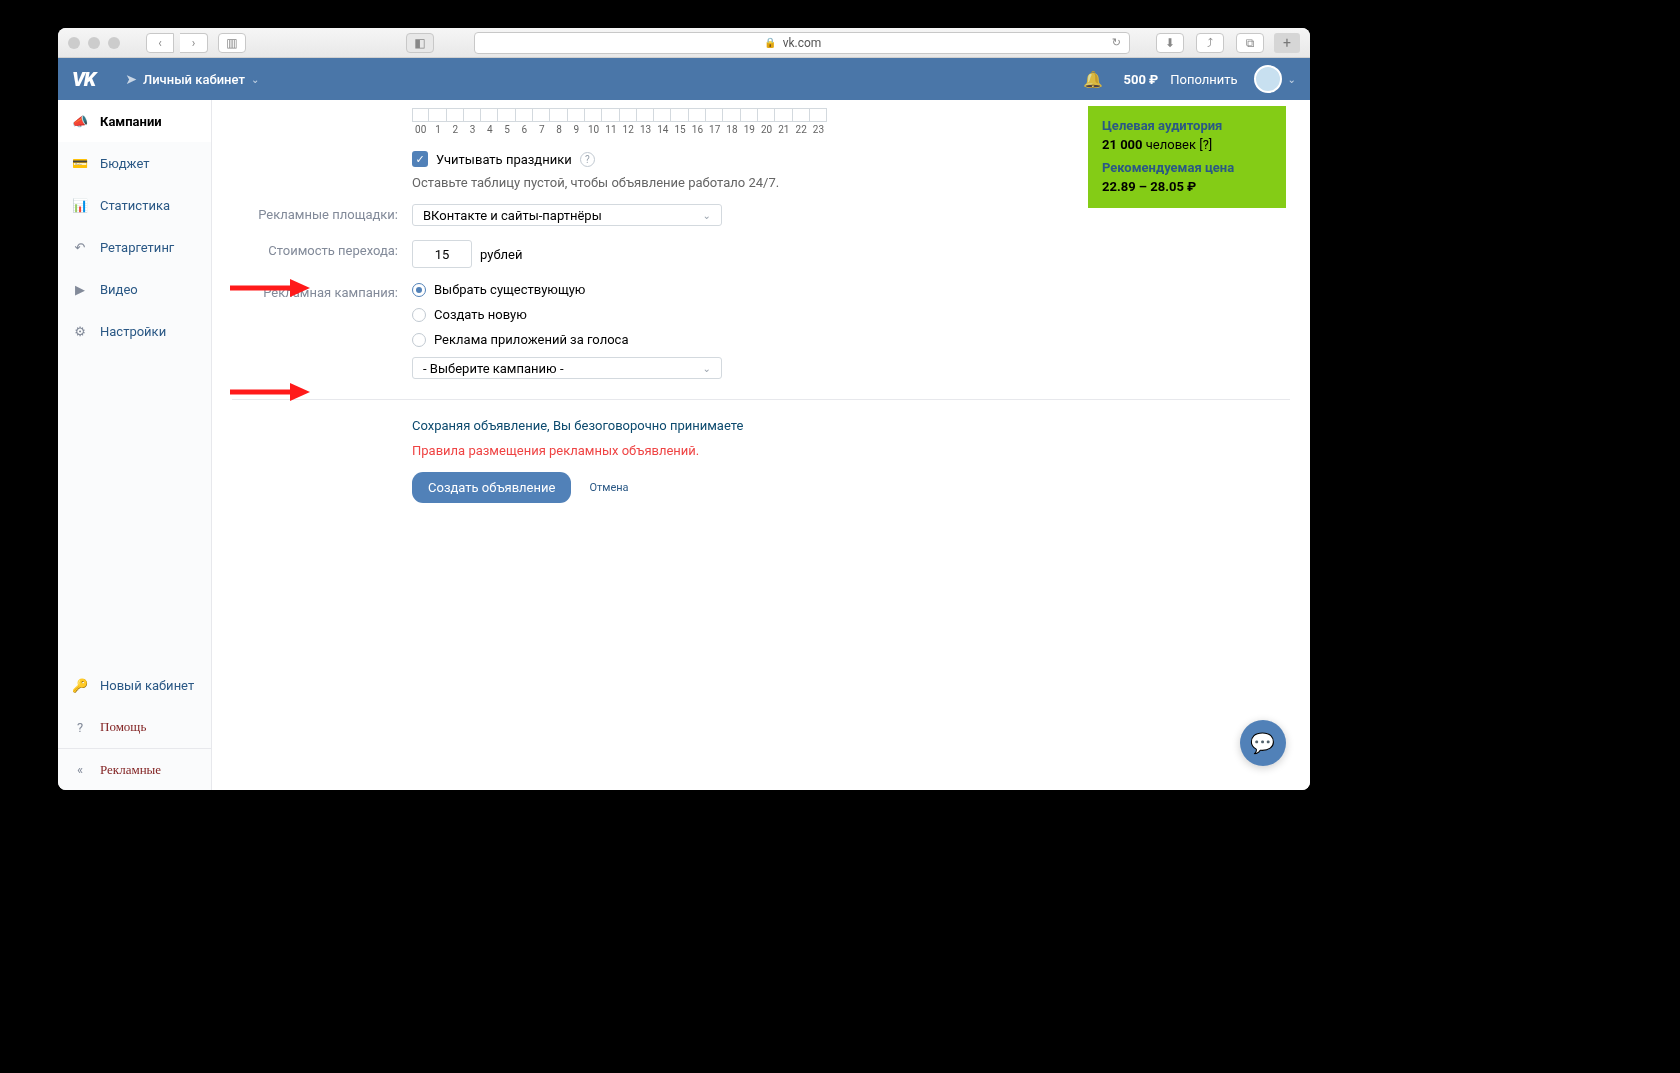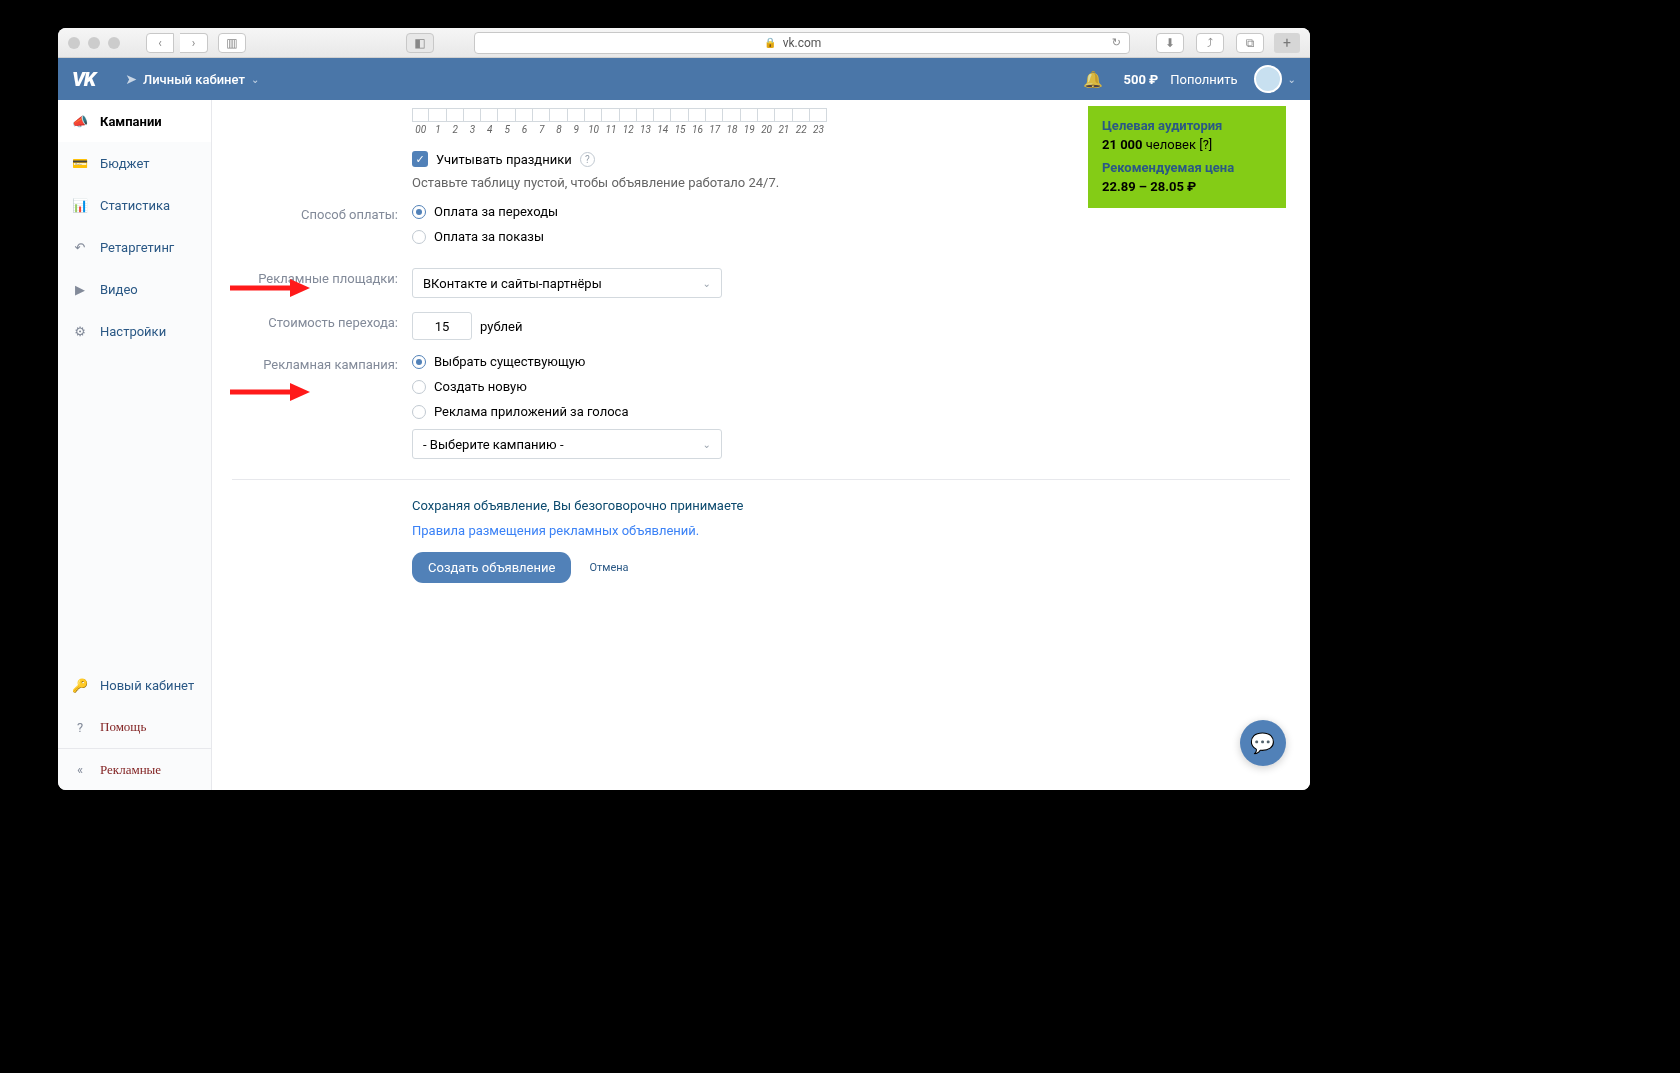--- a/index.html
+++ b/index.html
@@ -42,21 +42,21 @@
 .sbfoot .sbitem { color:#2a5885; }
 .sbfoot .help { color:#828a99; }
 .sbfoot .muted { color:#7f1d1d;font-family:Liberation Serif, serif; }
 
 .main { flex:1; background:#fff; position:relative; overflow:hidden; }
 .panel { position:absolute; right:24px; top:6px; width:198px; background:#84cc16; padding:12px 14px 14px; font-size:13px; }
 .panel .t { color:#2a5885; font-weight:700; margin-bottom:4px; font-size:13px; }
 .panel .v { color:#000; margin-bottom:8px; }
 .panel .v b { font-weight:700; }
 
-.hours { margin-left:200px; margin-top:8px;font-style:italic; }
+.hours { margin-left:200px; margin-top:8px; }
 .hrrow { display:flex; }
 .hrcell { width:17.3px; height:14px; border:1px solid #d3d9de; border-left:none; }
 .hrcell:first-child { border-left:1px solid #d3d9de; }
 .hrlabels { display:flex; font-size:10px; color:#656565; margin-top:2px; }
 .hrlabels span { width:17.3px; text-align:center; }
 
 .chkrow { margin:16px 0 8px 200px; display:flex; align-items:center; gap:8px; font-size:13px; }
 .chkbox { width:16px; height:16px; background:#5181b8; border-radius:3px; display:flex; align-items:center; justify-content:center; color:#fff; font-size:11px; }
 .hint { margin-left:200px; font-size:13px; color:#656565; }
 .qmark { width:15px; height:15px; border:1px solid #c1c9d1; border-radius:50%; display:inline-flex; align-items:center; justify-content:center; font-size:10px; color:#99a2ad; }
@@ -64,29 +64,29 @@
 .section { margin:30px 0 16px 200px; font-size:15px; font-weight:700; color:#000; }
 
 .field { display:flex; margin:14px 0 0 0; align-items:flex-start; }
 .flabel { width:200px; text-align:right; padding-right:14px; font-size:13px; color:#828a99; padding-top:3px; }
 .fbody { font-size:13px; color:#000; }
 .radio { display:flex; align-items:center; gap:8px; margin-bottom:10px; cursor:pointer; }
 .rdot { width:14px; height:14px; border:1px solid #c1c9d1; border-radius:50%; display:flex; align-items:center; justify-content:center; }
 .rdot.sel { border-color:#5181b8; }
 .rdot.sel::after { content:""; width:6px; height:6px; background:#5181b8; border-radius:50%; }
 
-.select { width:310px; height:30px; border:1px solid #d3d9de; border-radius:3px; padding:0 10px; display:flex; align-items:center; justify-content:space-between; font-size:13px; color:#000; cursor:pointer; }
+.select { width:310px; height:22px; border:1px solid #d3d9de; border-radius:3px; padding:0 10px; display:flex; align-items:center; justify-content:space-between; font-size:13px; color:#000; cursor:pointer; }
 .select .chev { color:#99a2ad; font-size:10px; }
 .numinput { width:60px; height:28px; border:1px solid #d3d9de; border-radius:3px; padding:0 8px; text-align:center; font-size:13px; }
 .curr { margin-left:8px; font-size:13px; color:#000; }
 
 .divider { border-top:1px solid #e7e8ec; margin:20px 20px 0 20px; }
 .footer { margin:18px 0 0 200px; font-size:13px; }
 .footer .txt { color:#0c4a6e; margin-bottom:10px; }
-.footer .lnk { color:#3b82f6; cursor:pointer; }
+.footer .lnk { color:#ef4444; cursor:pointer; }
 .btnrow { margin-top:14px; display:flex; align-items:center; gap:18px; }
 .btn-primary { background:#5181b8; color:#fff; border:none; padding:8px 16px; border-radius:11px; font-size:13px; cursor:pointer; }
 .btn-cancel { color:#2a5885; font-size:11px; cursor:pointer; }
 
 .fab { position:absolute; right:24px; bottom:24px; width:46px; height:46px; border-radius:50%; background:#5181b8; display:flex; align-items:center; justify-content:center; color:#fff; font-size:20px; box-shadow:0 2px 8px rgba(0,0,0,0.2); }
 
 .arrow { position:absolute; width:80px; height:18px; z-index:50; }
 .arrow svg { width:100%; height:100%; }
 </style>
 </head>
@@ -243,33 +243,20 @@
       </div>
 
       <div class="chkrow">
         <div class="chkbox">✓</div>
         <span>Учитывать праздники</span>
         <span class="qmark">?</span>
       </div>
       <div class="hint">Оставьте таблицу пустой, чтобы объявление работало 24/7.</div>
 
 
-      <div class="field">
-        <div class="flabel">Способ оплаты:</div>
-        <div class="fbody">
-          <div class="radio">
-            <div class="rdot sel"></div>
-            <span>Оплата за переходы</span>
-          </div>
-          <div class="radio">
-            <div class="rdot"></div>
-            <span>Оплата за показы</span>
-          </div>
-        </div>
-      </div>
 
       <div class="field">
         <div class="flabel">Рекламные площадки:</div>
         <div class="fbody">
           <div class="select">
             <span>ВКонтакте и сайты-партнёры</span>
             <span class="chev">⌄</span>
           </div>
         </div>
       </div>

